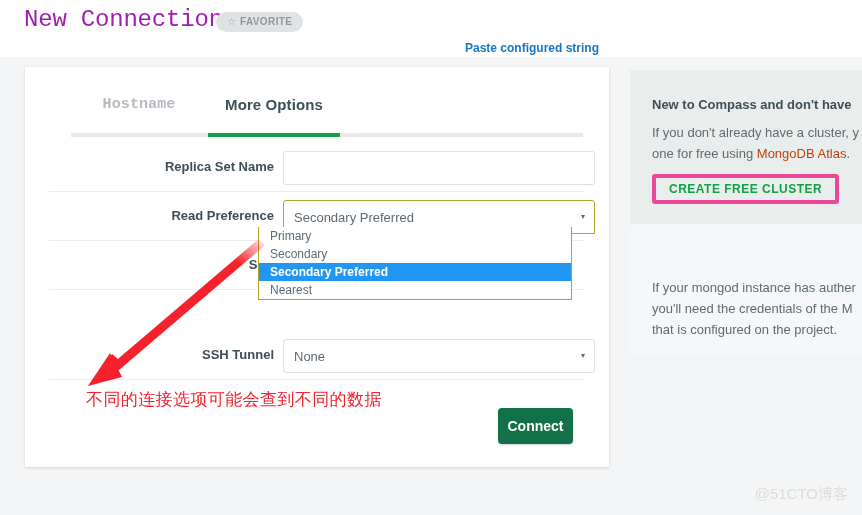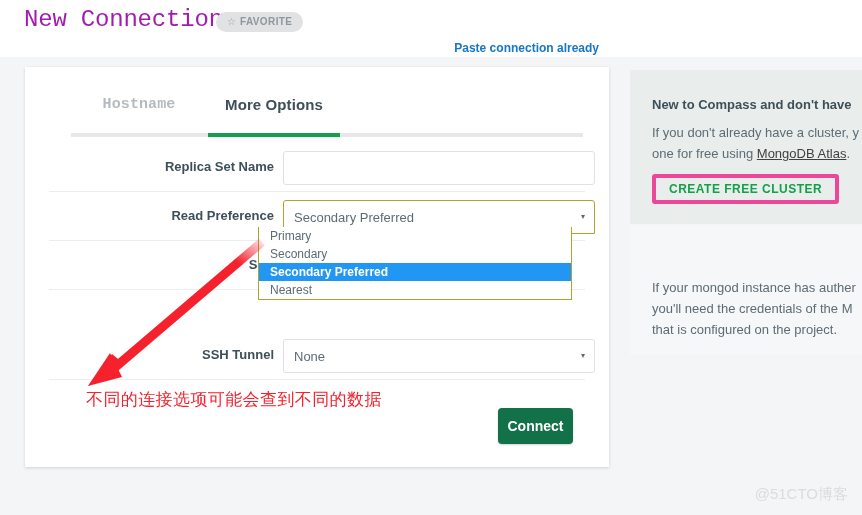--- a/index.html
+++ b/index.html
@@ -261,22 +261,21 @@
   .help-body {
     position: absolute;
     left: 22px; top: 52px;
     width: 300px;
     font-size: 13px;
     line-height: 21px;
     color: #5d6c74;
     white-space: nowrap;
   }
   .help-body .link {
-    color: #404040;
-    text-decoration: underline;
+    color: #c2410c;
     cursor: pointer;
     margin-top: 8px;
   }
   #create-cluster-button {
     position: absolute;
     left: 22px; top: 104px;
     height: 30px;
     padding: 0 13px;
     border: 4px solid #ec4899;
     border-radius: 3px;
@@ -302,21 +301,21 @@
 <body>
 
 <div id="header">
   <div id="page-title">New Connection</div>
 
   <div id="favorite-badge">
     <span class="star">☆</span>
     <span class="label">FAVORITE</span>
   </div>
 
-  <div id="paste-link">Paste connection already</div>
+  <div id="paste-link">Paste configured string</div>
 </div>
 
 <div id="connect-card">
 
   <div id="tabs">
     <div id="tabs-rule"></div>
     <div id="tab-underline"></div>
 
     <div class="tab" id="tab-hostname">
       <span class="tab-label">Hostname</span>

